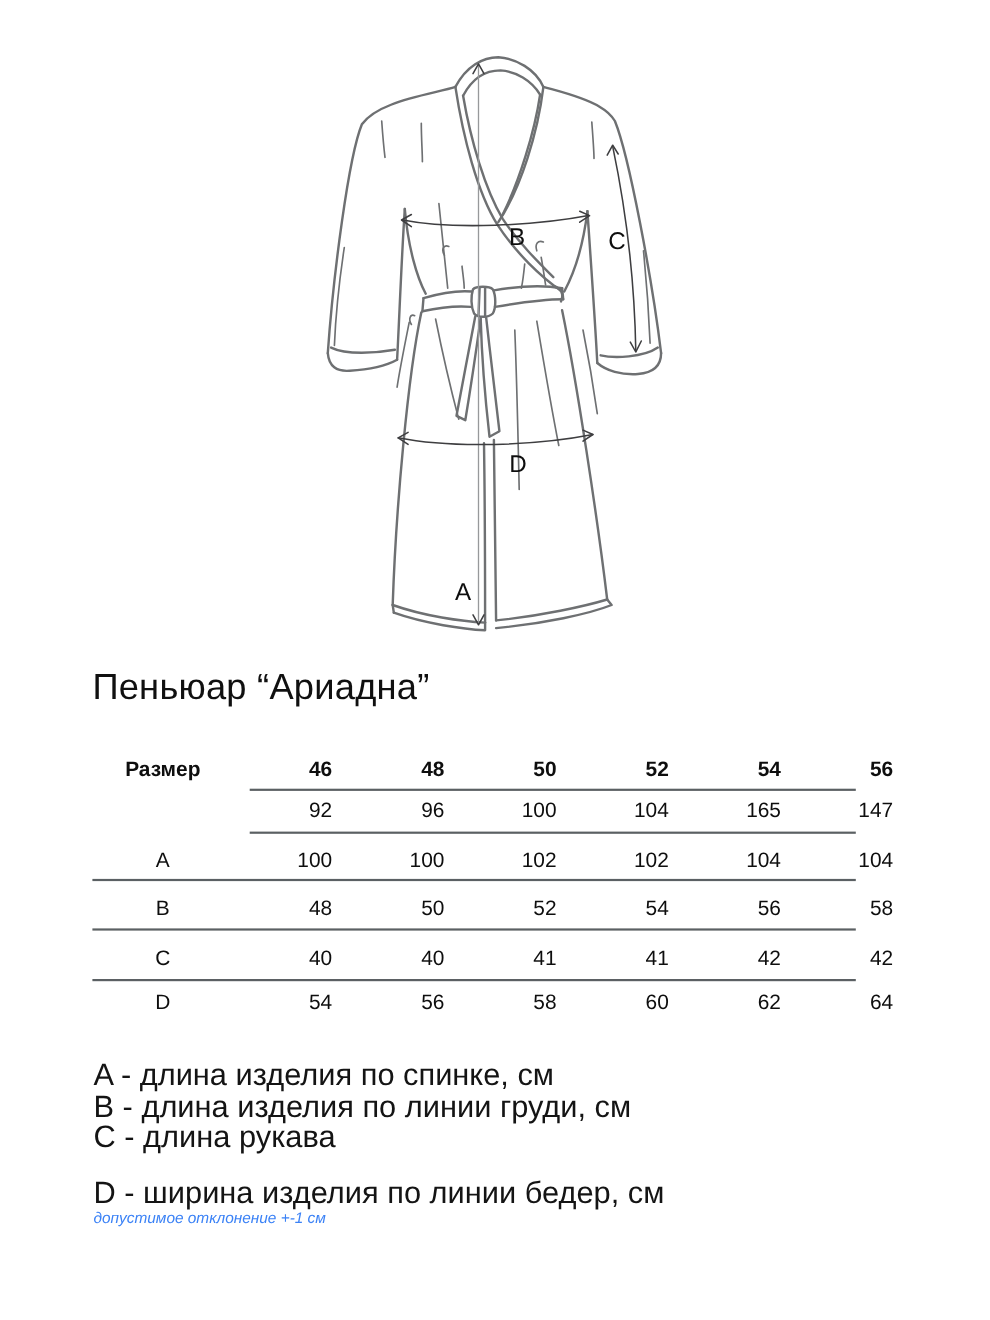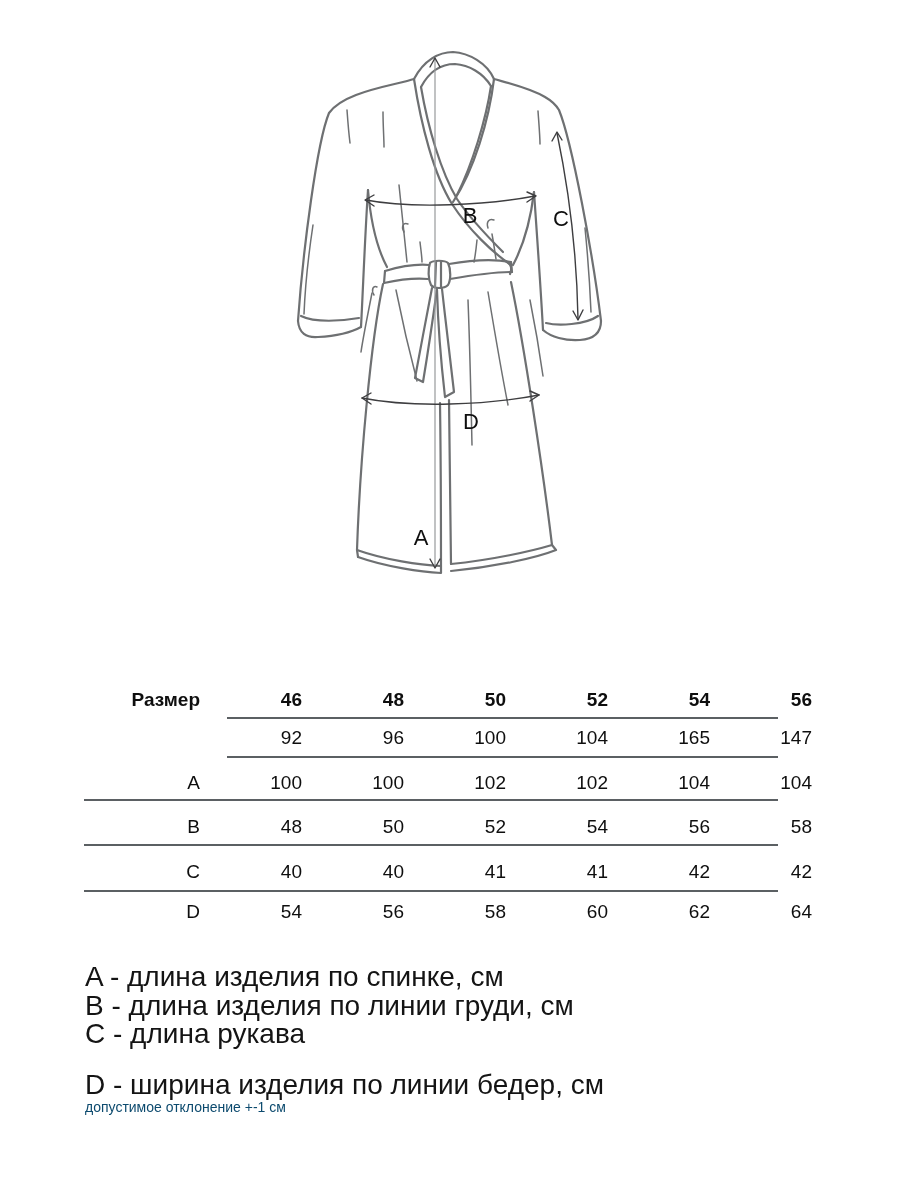--- a/index.html
+++ b/index.html
@@ -4,25 +4,25 @@
 <style>
   html,body{margin:0;padding:0;background:#ffffff;}
   .page{position:relative;width:900px;height:1200px;background:#ffffff;overflow:hidden;
         font-family:"Liberation Sans", sans-serif;color:#0e0e0e;}
   .diagram{position:absolute;left:0;top:0;width:900px;height:600px;}
   .diagram text{font-family:"Liberation Sans", sans-serif;font-size:22px;fill:#0e0e0e;}
   .page-title{position:absolute;left:84px;top:605px;font-size:33px;letter-spacing:.2px;color:#101010;}
   .trow{position:absolute;left:84px;width:728px;display:grid;
         grid-template-columns:116px repeat(6,102px);font-size:19px;line-height:20px;}
   .trow .cell{text-align:right;}
-  .trow .rlabel{text-align:right;margin-left:12px;}
+  .trow .rlabel{text-align:center;margin-left:12px;}
   .thead{font-weight:bold;}
   .line{position:absolute;height:2px;background:#5b6063;}
   .legend-item{position:absolute;left:85px;font-size:28px;line-height:23px;color:#141414;}
-  .note{position:absolute;left:85px;font-size:14px;color:#0c4a6e;}
+  .note{position:absolute;left:85px;font-size:14px;color:#3b82f6;font-style:italic;}
 </style>
 </head>
 <body>
 
 <div class="page">
 
   <svg class="diagram" viewBox="0 0 900 600" aria-hidden="true">
     <g stroke="#6e7072" stroke-width="2.2" fill="none" stroke-linecap="round" stroke-linejoin="round">
 
       <path d="M414,79 C424,60 439,52 453,52 C469,53 487,63 494,79"></path>
@@ -111,20 +111,21 @@
       </g>
     </g>
     <g>
       <text x="470" y="223" text-anchor="middle">B</text>
       <text x="561" y="226" text-anchor="middle">C</text>
       <text x="471" y="429" text-anchor="middle">D</text>
       <text x="421" y="545" text-anchor="middle">A</text>
     </g>
   </svg>
 
+  <div class="page-title">Пеньюар “Ариадна”</div>
 
   <div>
 
     <div class="trow thead" style="top:690px;">
       <span class="rlabel">Размер</span>
       <span class="cell">46</span>
       <span class="cell">48</span>
       <span class="cell">50</span>
       <span class="cell">52</span>
       <span class="cell">54</span>

